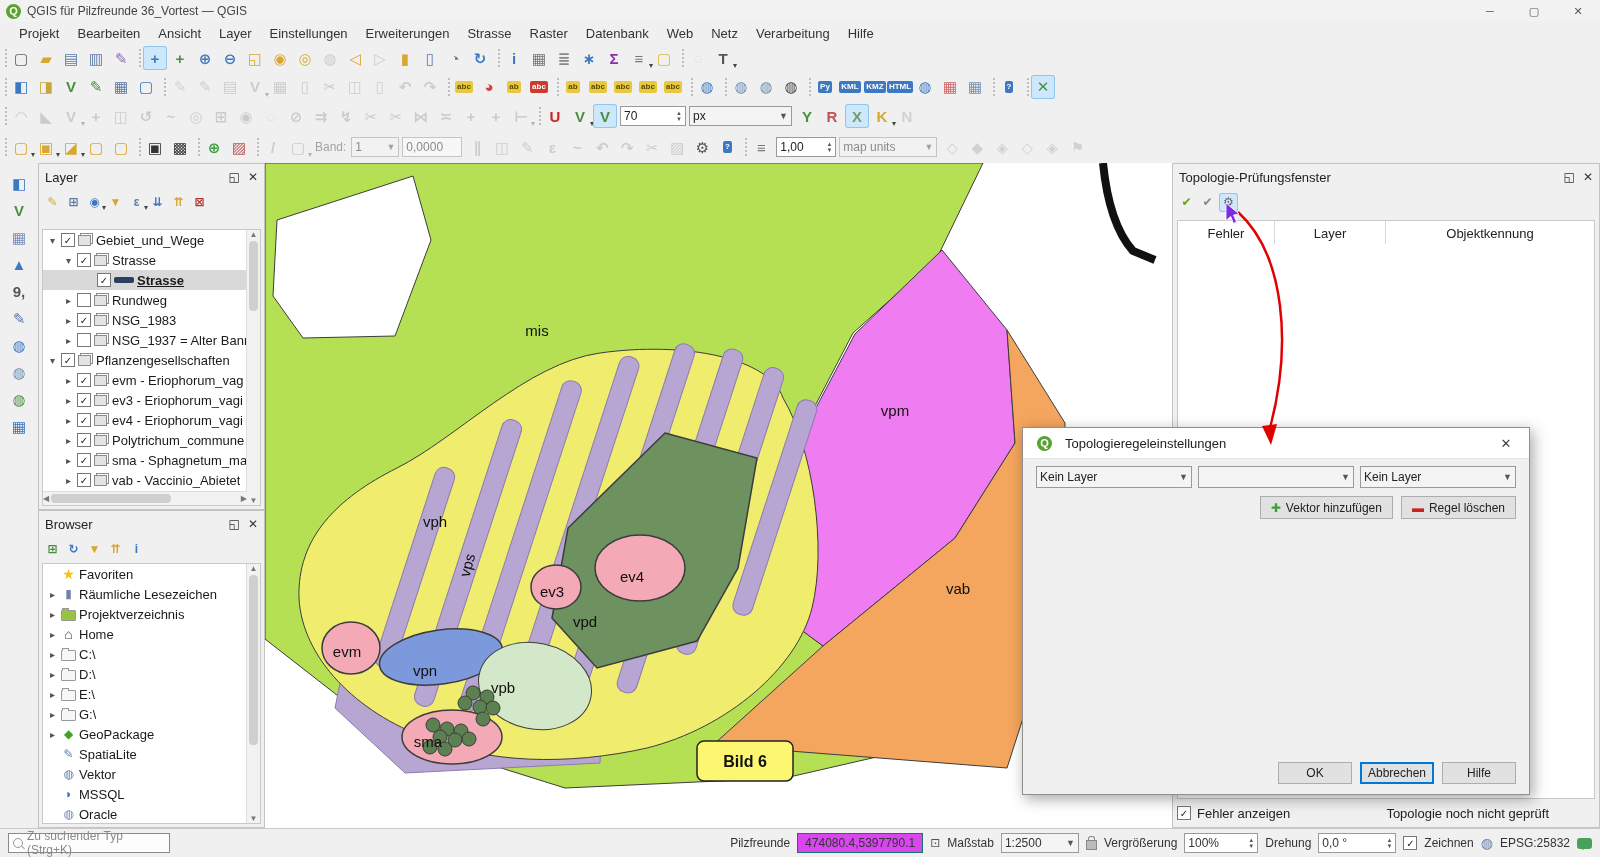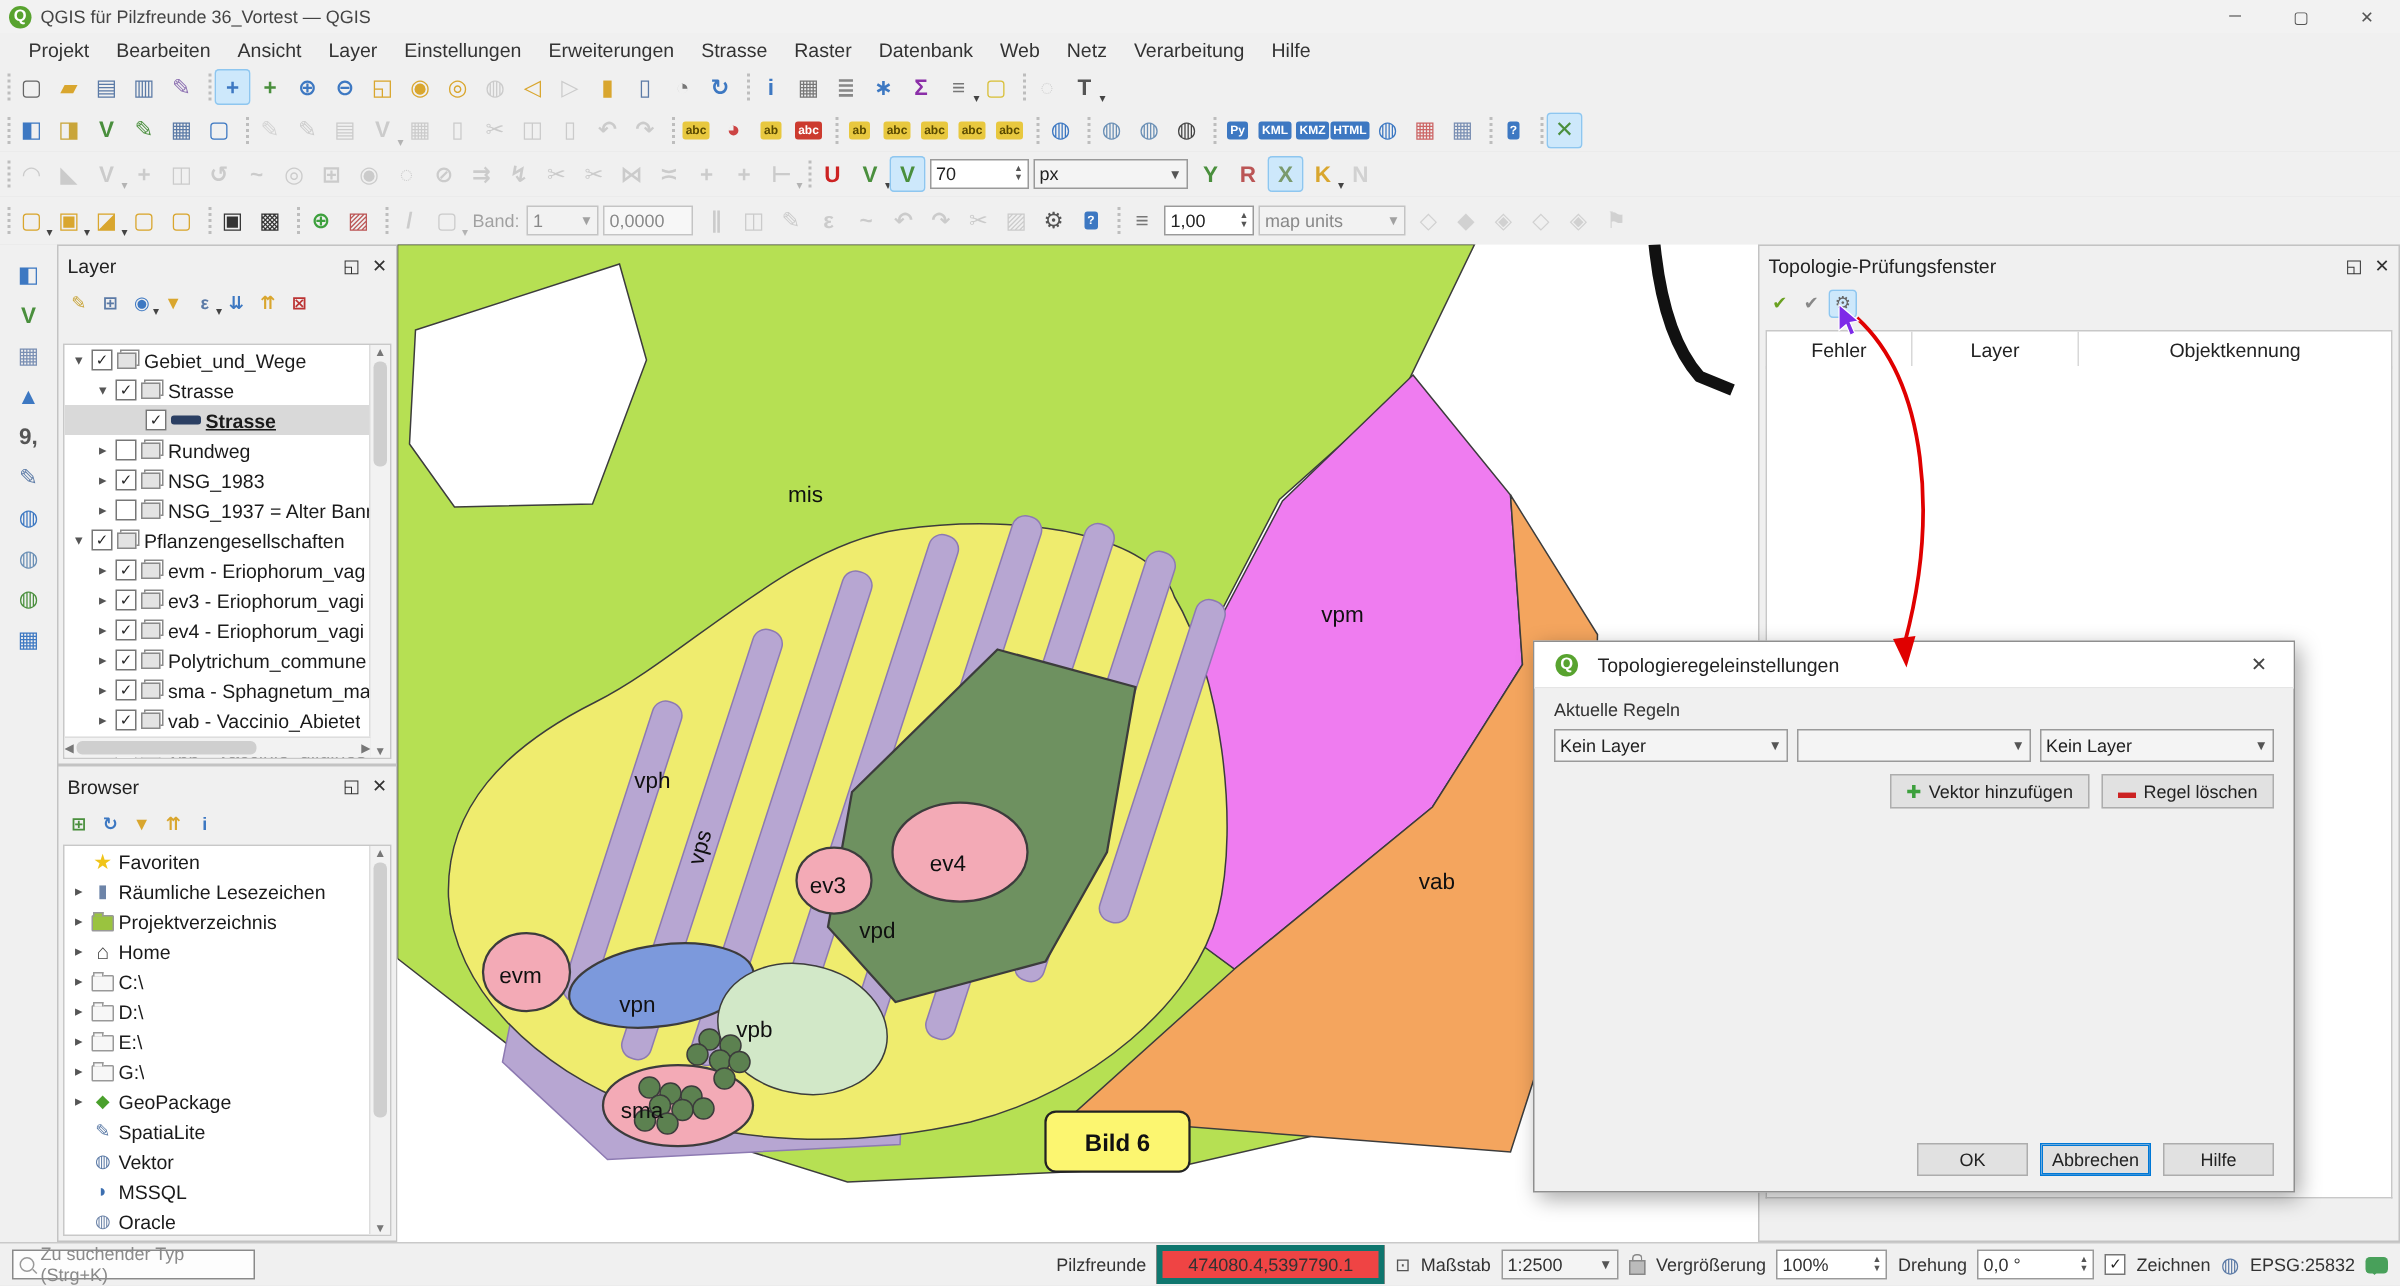--- a/index.html
+++ b/index.html
@@ -102,21 +102,21 @@
   #rule-table .hdr .col{border-right:1px solid #d8d8d8;height:100%;display:flex;align-items:center;justify-content:center;font-size:13px;}
   #dialog-buttons{position:absolute;right:13px;bottom:10px;display:flex;gap:8px;}
   #dialog-buttons .btn{width:74px;height:22px;box-sizing:border-box;}
   .btn.default{border:1px solid #0078d7;box-shadow:0 0 0 1px #0078d7 inset;}
   
   #statusbar{left:0;top:828px;width:1600px;height:29px;background:#f0f0f0;border-top:1px solid #c9c9c9;
     display:flex;align-items:center;gap:7px;padding:0 8px;box-sizing:border-box;font-size:12px;color:#333;}
   #search-box{width:152px;height:18px;background:#fdfdfd;border:1px solid #8a8a8a;display:flex;align-items:center;gap:4px;padding:0 4px;color:#8a8a8a;}
   .lens{width:8px;height:8px;border:1.4px solid #999;border-radius:50%;position:relative;flex:none;}
   .lens::after{content:"";position:absolute;width:4px;height:1.4px;background:#999;left:7px;top:8px;transform:rotate(45deg);}
-  .sb-box{background:#ef4444;border:4px solid #0f766e;height:18px;display:flex;align-items:center;justify-content:center;padding:0 11px;}
+  .sb-box{background:#d946ef;border:1px solid #0f766e;height:18px;display:flex;align-items:center;justify-content:center;padding:0 1px;}
   .mini-lock{width:9px;height:8px;background:#bbb;border:1px solid #888;position:relative;margin-top:4px;}
   .mini-lock::before{content:"";position:absolute;top:-5px;left:1px;width:5px;height:4px;border:1.4px solid #888;border-bottom:none;border-radius:3px 3px 0 0;}
   .bubble{width:15px;height:11px;background:#48a05a;border-radius:3px;position:relative;}
   .bubble::after{content:"";position:absolute;left:3px;bottom:-4px;border:3px solid transparent;border-top-color:#48a05a;}
   #annot{left:0;top:0;width:1600px;height:857px;z-index:60;pointer-events:none;}
 </style>
 </head>
 <body>
 
 <div class="abs" id="titlebar">
@@ -999,30 +999,34 @@
       <span class="tbi" data-state="active">
         <i style="color: rgb(102, 102, 102);">⚙</i>
       </span>
     </div>
   <div id="topo-table-header">
     <span class="col" style="width:96px">Fehler</span>
     <span class="col" style="width:110px">Layer</span>
     <span class="col" style="flex:1;border-right:none">Objektkennung</span>
   </div>
   <div id="topo-body"></div>
+  <div id="topo-footer">
+    <span class="cb checked"></span>
+    <span>Fehler anzeigen</span>
+    <span id="topo-status">Topologie noch nicht geprüft</span>
+  </div>
 </div>
 
 <div class="abs" id="dialog">
   <div id="dialog-titlebar">
     <span id="app-logo" style="position:static">Q</span>
     <span id="dialog-title">Topologieregeleinstellungen</span>
     <span id="dialog-close">✕</span>
   </div>
   <div class="content">
-    <div id="rules-label">Aktuelle Regeln</div>
     <div id="combo-row">
       <span class="combo">
           <span>Kein Layer</span>
           <span class="carrow">▼</span>
         </span>
       <span class="combo">
           <span></span>
           <span class="carrow">▼</span>
         </span>
       <span class="combo">

